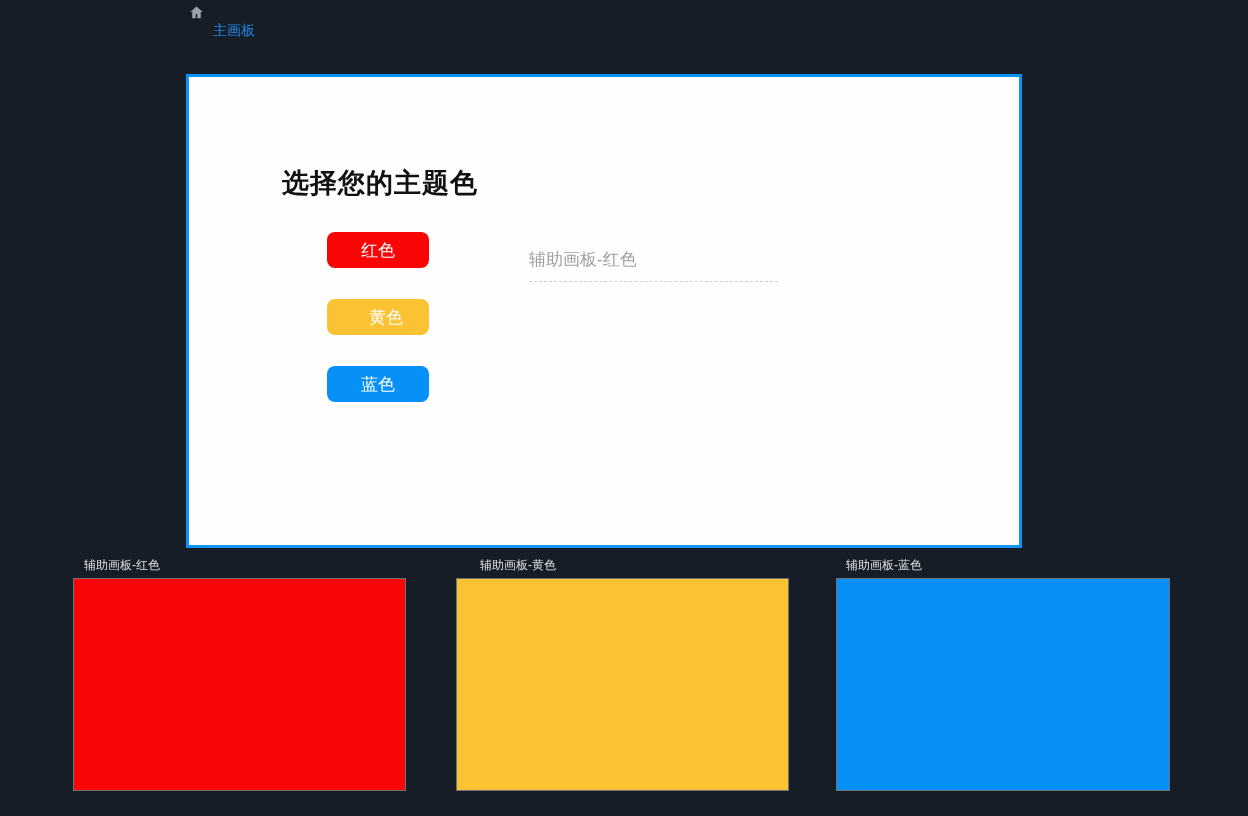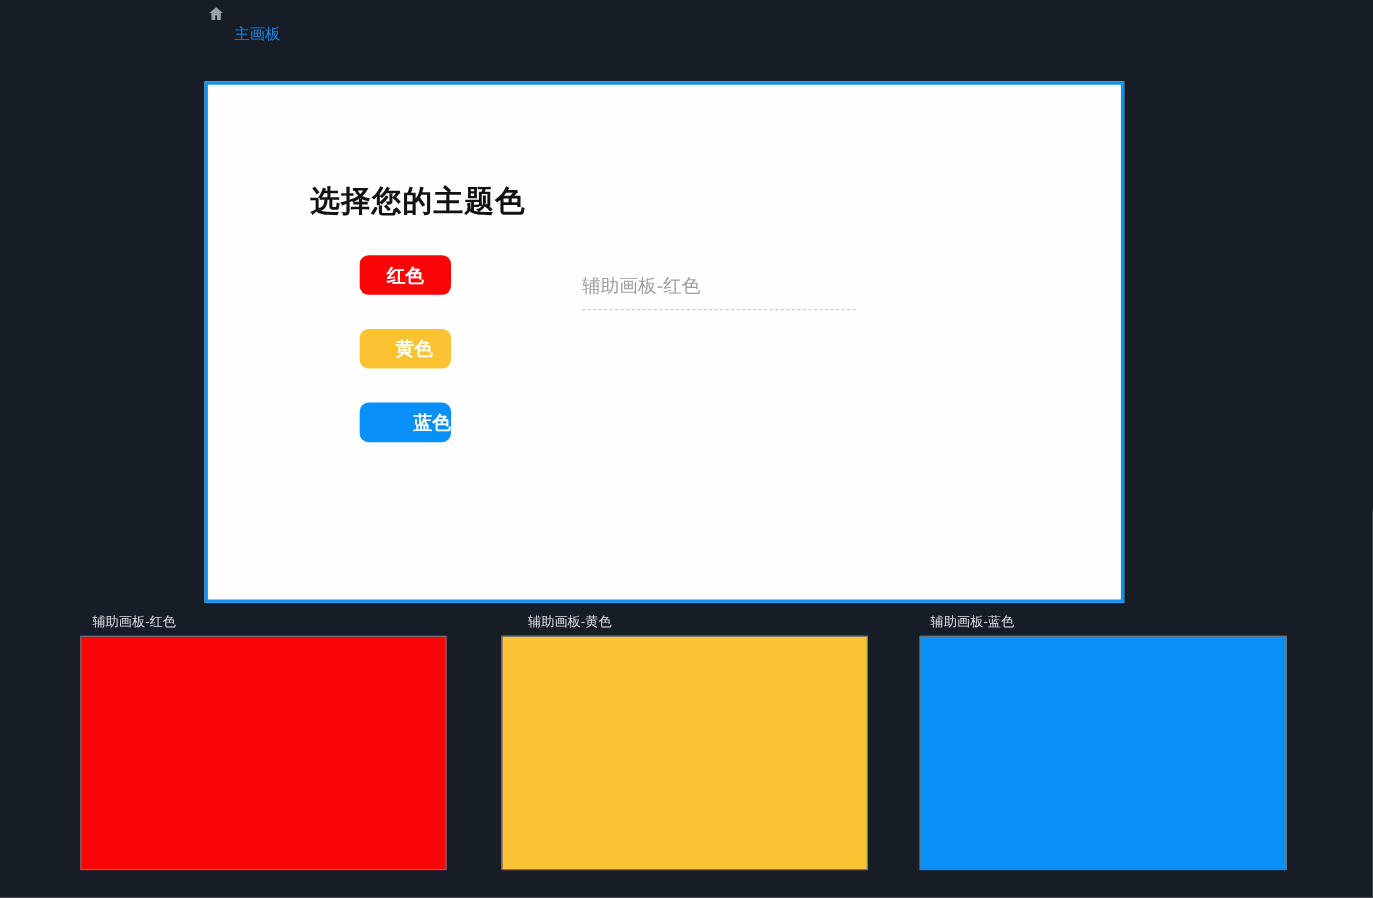--- a/index.html
+++ b/index.html
@@ -38,27 +38,26 @@
   }
   .canvas-title {
     position: absolute; left: 93px; top: 88px;
     margin: 0;
     font-size: 27px; font-weight: bold; color: #111111;
     letter-spacing: 1px;
     white-space: nowrap;
   }
   .color-btn {
     position: absolute; left: 138px;
-    width: 83px; height: 36px;
+    width: 102px; height: 36px;
     border: none; border-radius: 8px;
     color: #FFFFFF; font-size: 17px;
     font-family: "Liberation Sans", sans-serif;
     cursor: pointer;
     padding: 0;
-    font-weight: bold;
   }
   .btn-red    { top: 155px; }
   .btn-yellow { top: 222px; padding-left: 16px; }
   .btn-blue   { top: 289px; }
   .text-field {
     position: absolute; left: 340px; top: 173px;
     width: 249px;
     font-size: 17px; line-height: 20px;
     padding-bottom: 11px;
     border-bottom: 1px dashed #C9D2DB;
@@ -102,21 +101,21 @@
     <a class="crumb" style="color: rgb(30, 136, 229);">主画板</a>
   </div>
 
   <div class="main-canvas" style="border-color: rgb(12, 147, 245);">
     <h1 class="canvas-title">选择您的主题色</h1>
 
     <button class="color-btn btn-red" style="background-color: rgb(250, 5, 5);">红色</button>
 
     <button class="color-btn btn-yellow" style="background-color: rgb(251, 194, 52);">黄色</button>
 
-    <button class="color-btn btn-blue" style="background-color: rgb(7, 144, 247); text-align: right;">蓝色</button>
+    <button class="color-btn btn-blue" style="background-color: rgb(7, 144, 247);">蓝色</button>
 
     <div class="text-field" style="color: rgb(158, 158, 158);">辅助画板-红色</div>
   </div>
 
   <div class="aux-label aux-label-red">辅助画板-红色</div>
   <div class="aux-label aux-label-yellow">辅助画板-黄色</div>
   <div class="aux-label aux-label-blue">辅助画板-蓝色</div>
 
   <div class="aux-board aux-board-red" style="background-color: rgb(250, 5, 5);"></div>
   <div class="aux-board aux-board-yellow" style="background-color: rgb(251, 194, 52);"></div>

